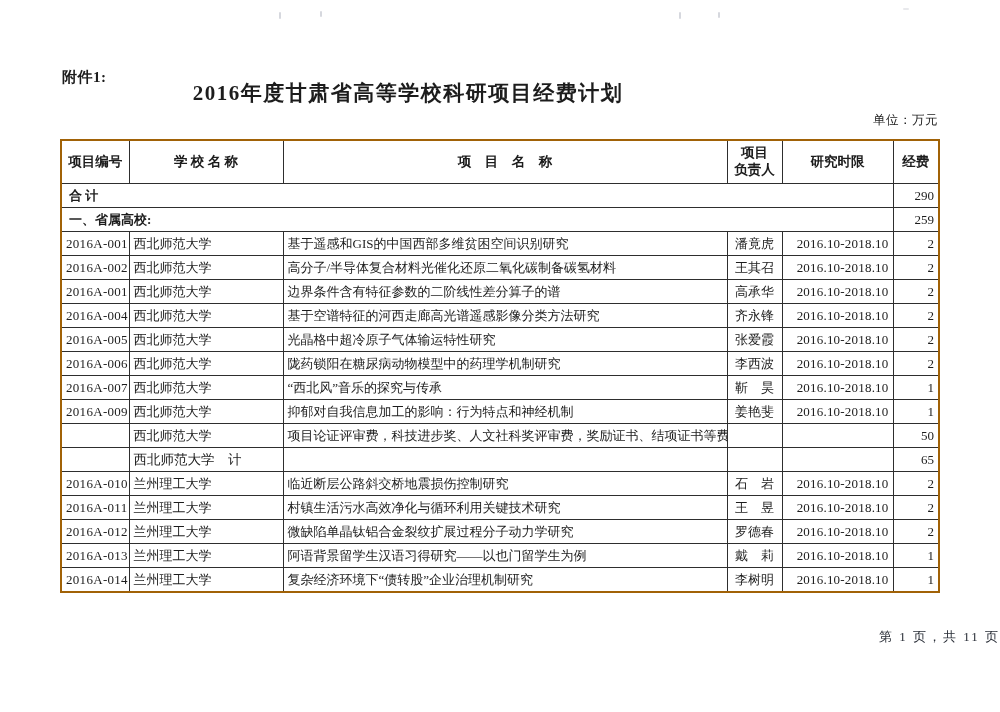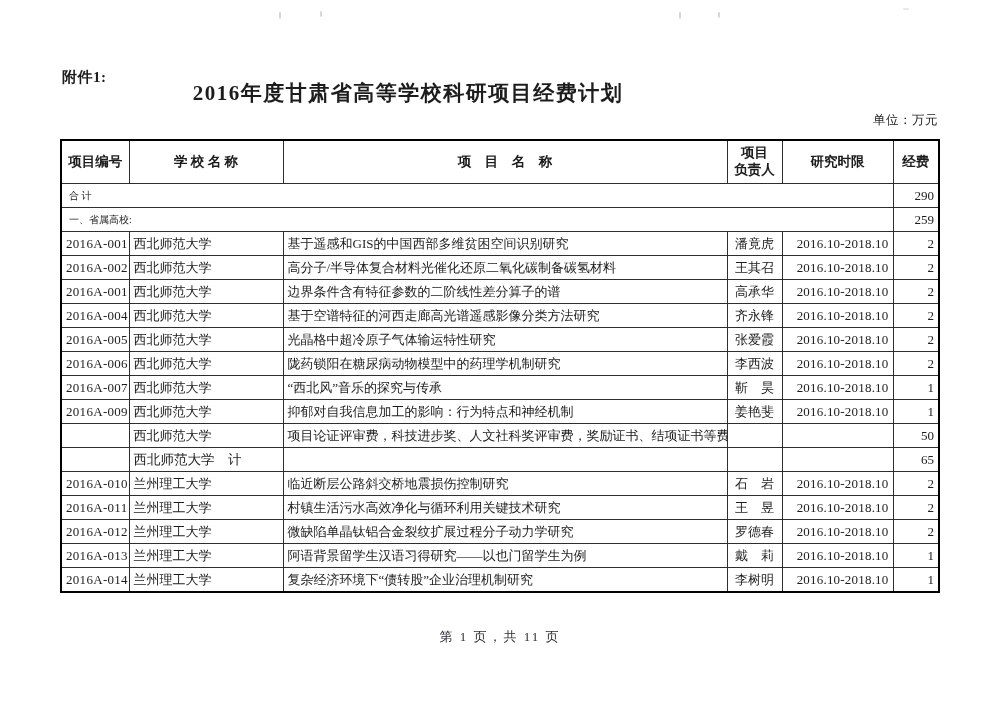--- a/index.html
+++ b/index.html
@@ -19,47 +19,47 @@
     position:absolute;top:79px;left:0;width:816px;
     text-align:center;font-size:21px;font-weight:bold;letter-spacing:1.5px;
   }
   .unit-note{
     position:absolute;top:112px;right:62px;
     font-size:12.5px;letter-spacing:0.5px;text-align:right;
   }
   table.funding{
     position:absolute;top:139px;left:60px;width:878px;
     border-collapse:collapse;table-layout:fixed;
-    border:2px solid #000000;
+    border:2px solid #a16207;
   }
   table.funding th, table.funding td{
     border:1px solid #2e2e2e;
     overflow:hidden;white-space:nowrap;
     vertical-align:middle;
   }
   table.funding th{
     height:40px;font-size:13.5px;font-weight:bold;
     text-align:center;line-height:1.25;
   }
   table.funding td{
     height:23px;font-size:13px;padding:0 4px;
   }
   td.c-id{text-align:center;font-size:12.5px;letter-spacing:0.3px;}
   td.c-school{text-align:left;padding-left:6px;}
   td.c-project{text-align:left;padding-left:7px;}
   td.c-leader{text-align:center;}
   td.c-period{text-align:right;font-size:12.5px;letter-spacing:0.2px;}
   td.c-fund{text-align:right;padding-right:9px;}
   tr.summary-row td.cell-label{
-    font-weight:normal;font-size:10px;text-align:left;padding-left:7px;
+    font-weight:bold;font-size:13px;text-align:left;padding-left:7px;
   }
   tr.subtotal-row td.c-school{font-weight:normal;font-size:13.5px;}
   .page-footer{
     position:absolute;top:628px;left:0;width:1000px;
-    text-align:center;font-size:13px;letter-spacing:2px;color:#2a2f38;
+    text-align:right;font-size:13px;letter-spacing:2px;color:#2a2f38;
   }
   .speck{position:absolute;background:#8a90a0;opacity:0.35;border-radius:1px;}
 </style>
 </head>
 <body>
 
 <div class="speck" style="left:279px;top:12px;width:2px;height:7px;"></div>
 <div class="speck" style="left:320px;top:11px;width:2px;height:6px;"></div>
 <div class="speck" style="left:679px;top:12px;width:2px;height:7px;"></div>
 <div class="speck" style="left:718px;top:12px;width:2px;height:6px;"></div>

